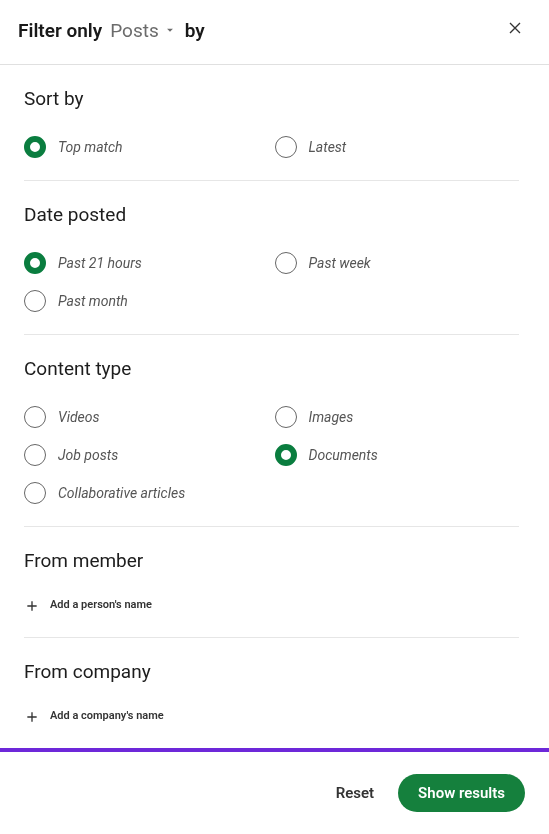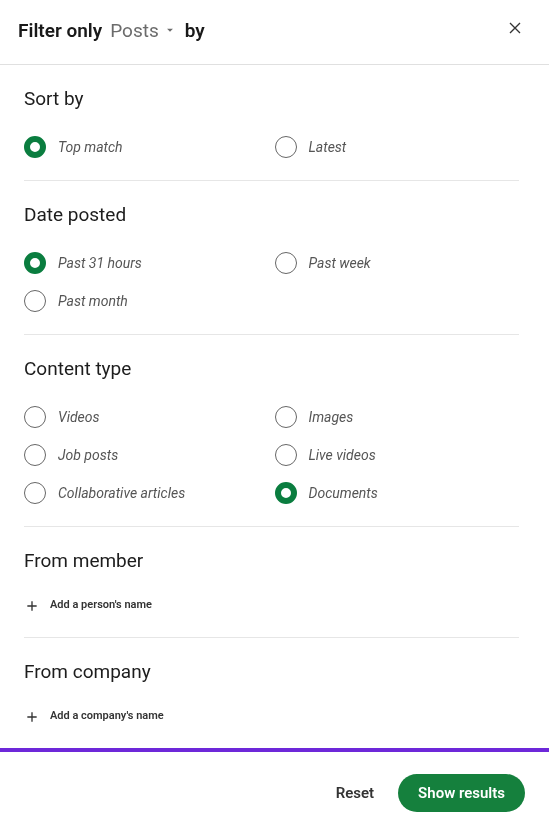--- a/index.html
+++ b/index.html
@@ -70,21 +70,21 @@
       </div>
     </div>
     <div class="sec-divider"></div>
   </div>
 
   <div class="section">
     <h2>Date posted</h2>
     <div class="opts">
       <div class="opt">
         <div class="radio sel"></div>
-        <span class="opt-label">Past 31 hours</span>
+        <span class="opt-label">Past 21 hours</span>
       </div>
       <div class="opt">
         <div class="radio"></div>
         <span class="opt-label">Past week</span>
       </div>
       <div class="opt">
         <div class="radio"></div>
         <span class="opt-label">Past month</span>
       </div>
     </div>
@@ -100,30 +100,26 @@
       </div>
       <div class="opt">
         <div class="radio"></div>
         <span class="opt-label">Images</span>
       </div>
       <div class="opt">
         <div class="radio"></div>
         <span class="opt-label">Job posts</span>
       </div>
       <div class="opt">
-        <div class="radio"></div>
-        <span class="opt-label">Live videos</span>
+        <div class="radio sel"></div>
+        <span class="opt-label">Documents</span>
       </div>
       <div class="opt">
         <div class="radio"></div>
         <span class="opt-label">Collaborative articles</span>
-      </div>
-      <div class="opt">
-        <div class="radio sel"></div>
-        <span class="opt-label">Documents</span>
       </div>
     </div>
     <div class="sec-divider"></div>
   </div>
 
   <div class="section">
     <h2>From member</h2>
     <div class="adder">
       <span>
         <svg viewBox="0 0 24 24" fill="none">

